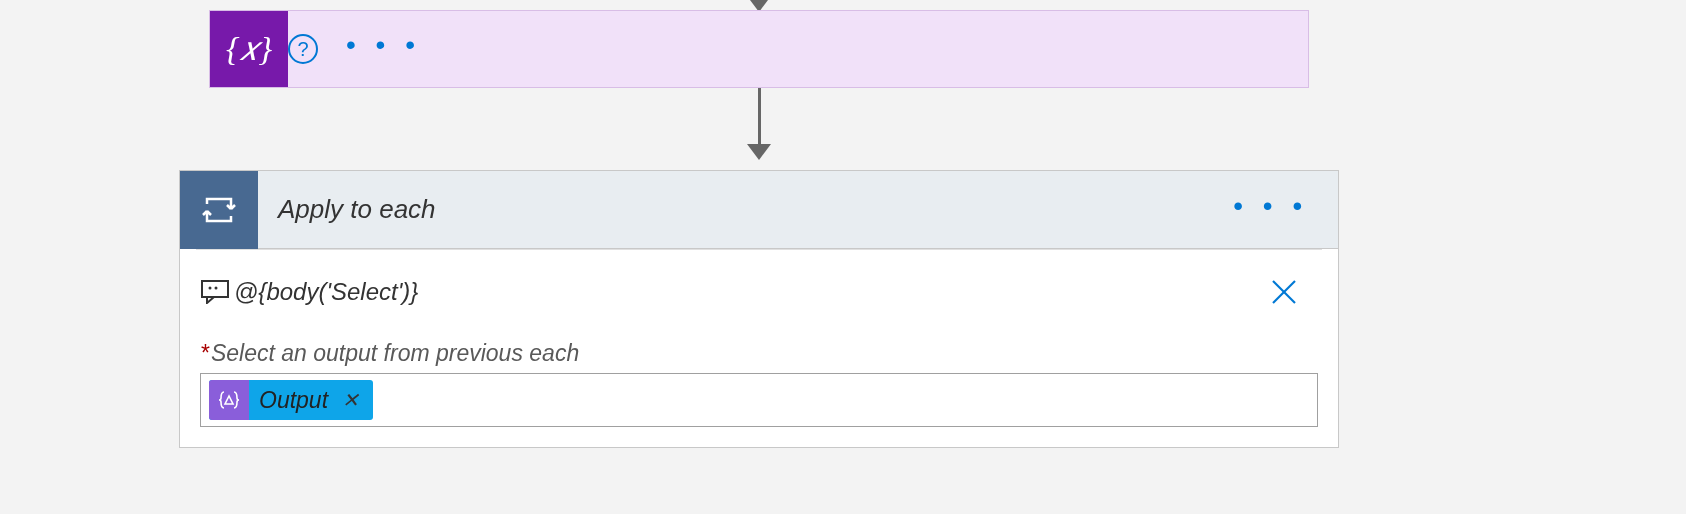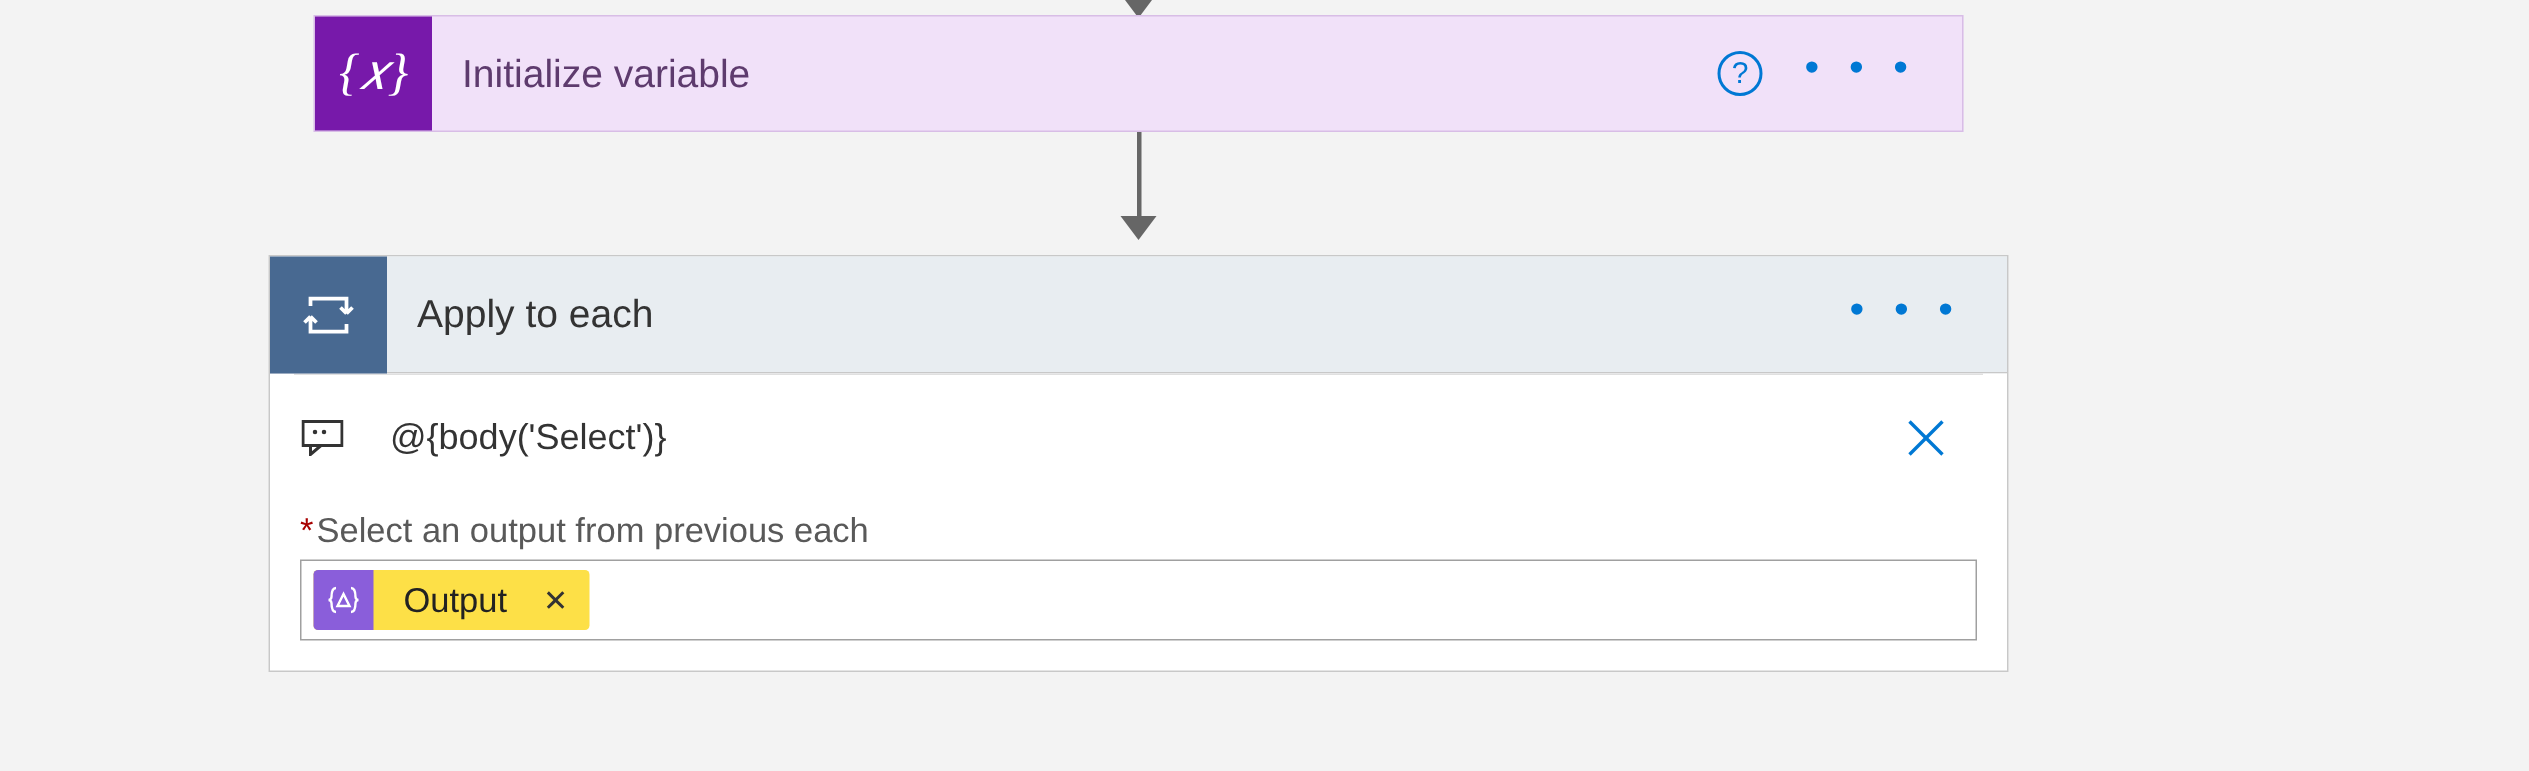--- a/index.html
+++ b/index.html
@@ -98,20 +98,21 @@
       margin-left: -10px;
     }
     
     .loop-card {
       position: absolute;
       left: 179px;
       top: 170px;
       width: 1160px;
       background: #ffffff;
       border: 1px solid #c8c8c8;
+      font-style: italic;
     }
     .loop-header {
       height: 78px;
       background: #e8edf1;
       border-bottom: 1px solid #c8c8c8;
       display: flex;
       align-items: center;
     }
     .loop-icon {
       width: 78px;
@@ -129,21 +130,21 @@
     }
     .divider {
       height: 1px;
       background: #e0e0e0;
       margin: 0 16px;
     }
     .expr-row {
       display: flex;
       align-items: center;
       padding: 28px 20px 34px 20px;
-      gap: 30px;
+      gap: 4px;
     }
     .expr-icon-box {
       width: 30px;
       height: 26px;
       display: flex;
       align-items: center;
       justify-content: center;
       flex-shrink: 0;
     }
     .expr-icon-box svg { display: block; }
@@ -172,25 +173,25 @@
       border: 1px solid #a0a0a0;
       padding: 6px 8px;
       display: flex;
       align-items: center;
       min-height: 52px;
       background: #fff;
     }
     .token {
       display: inline-flex;
       align-items: center;
-      background: #fde047;
+      background: #0ea5e9;
       border-radius: 3px;
       padding-right: 10px;
       height: 40px;
-      gap: 20px;
+      gap: 10px;
     }
     .token-icon {
       width: 40px;
       height: 40px;
       background: #8a5eda;
       border-radius: 3px 0 0 3px;
       display: flex;
       align-items: center;
       justify-content: center;
       color: #fff;
@@ -224,21 +225,20 @@
 <div class="canvas">
 
   <div class="arrow-tip-top">
     <div class="head"></div>
   </div>
 
   <div class="action-card-init">
     <div class="action-icon-init">
       <span>{𝑥}</span>
     </div>
-    <div class="action-title action-title-init">Initialize variable</div>
     <div class="action-actions">
       <div class="help-btn">
         <span>?</span>
       </div>
       <div class="more-btn">
         <span>• • •</span>
       </div>
     </div>
   </div>
 

